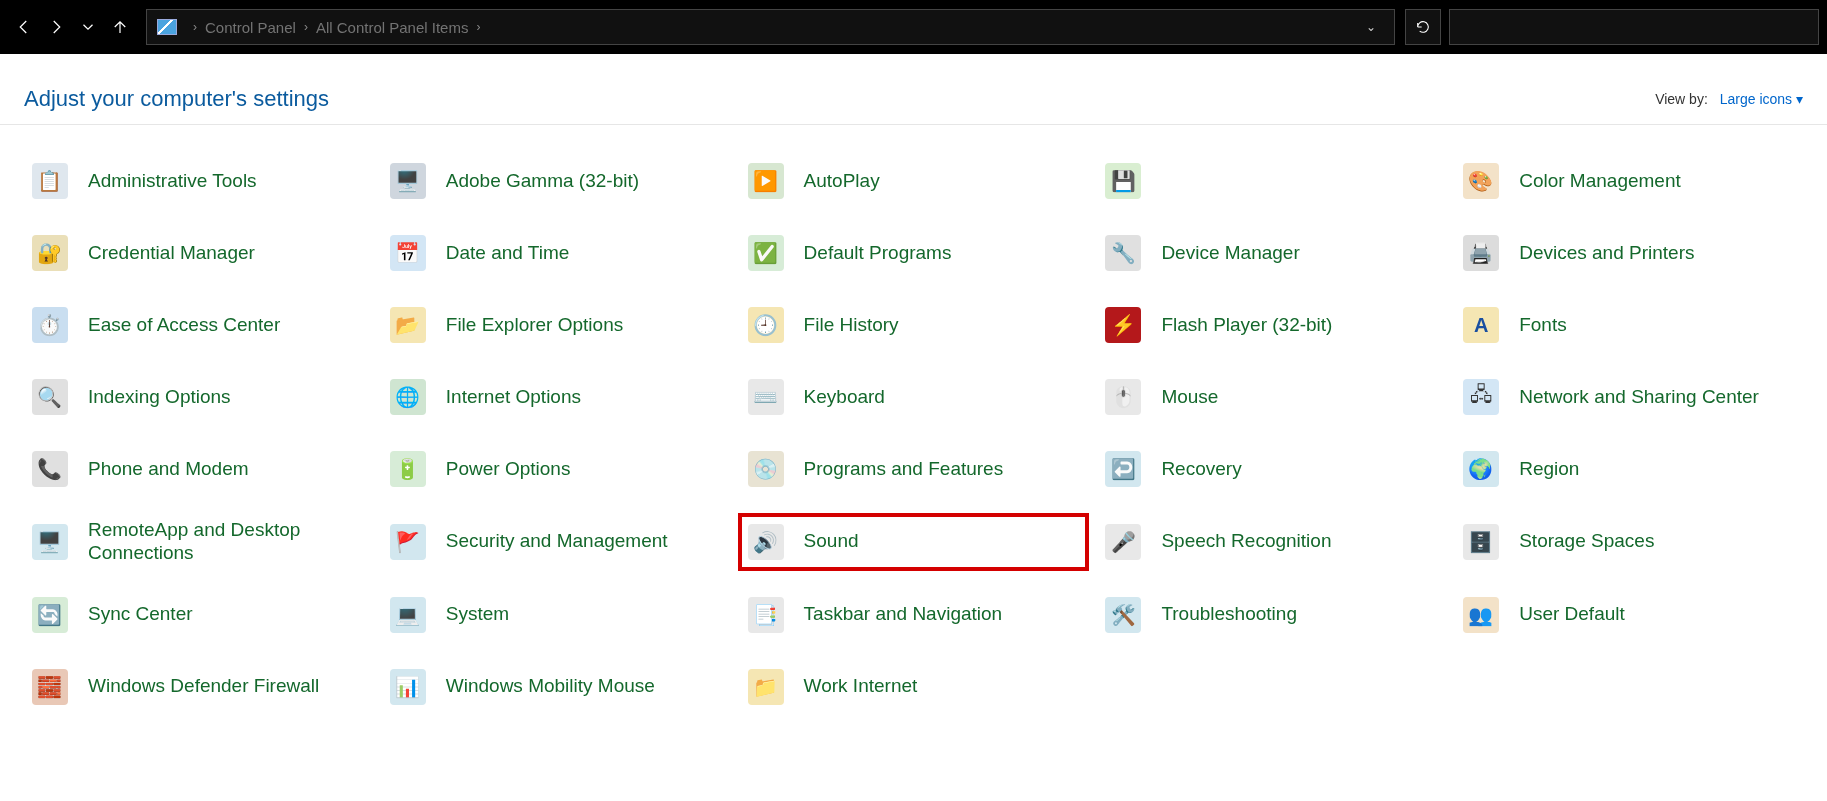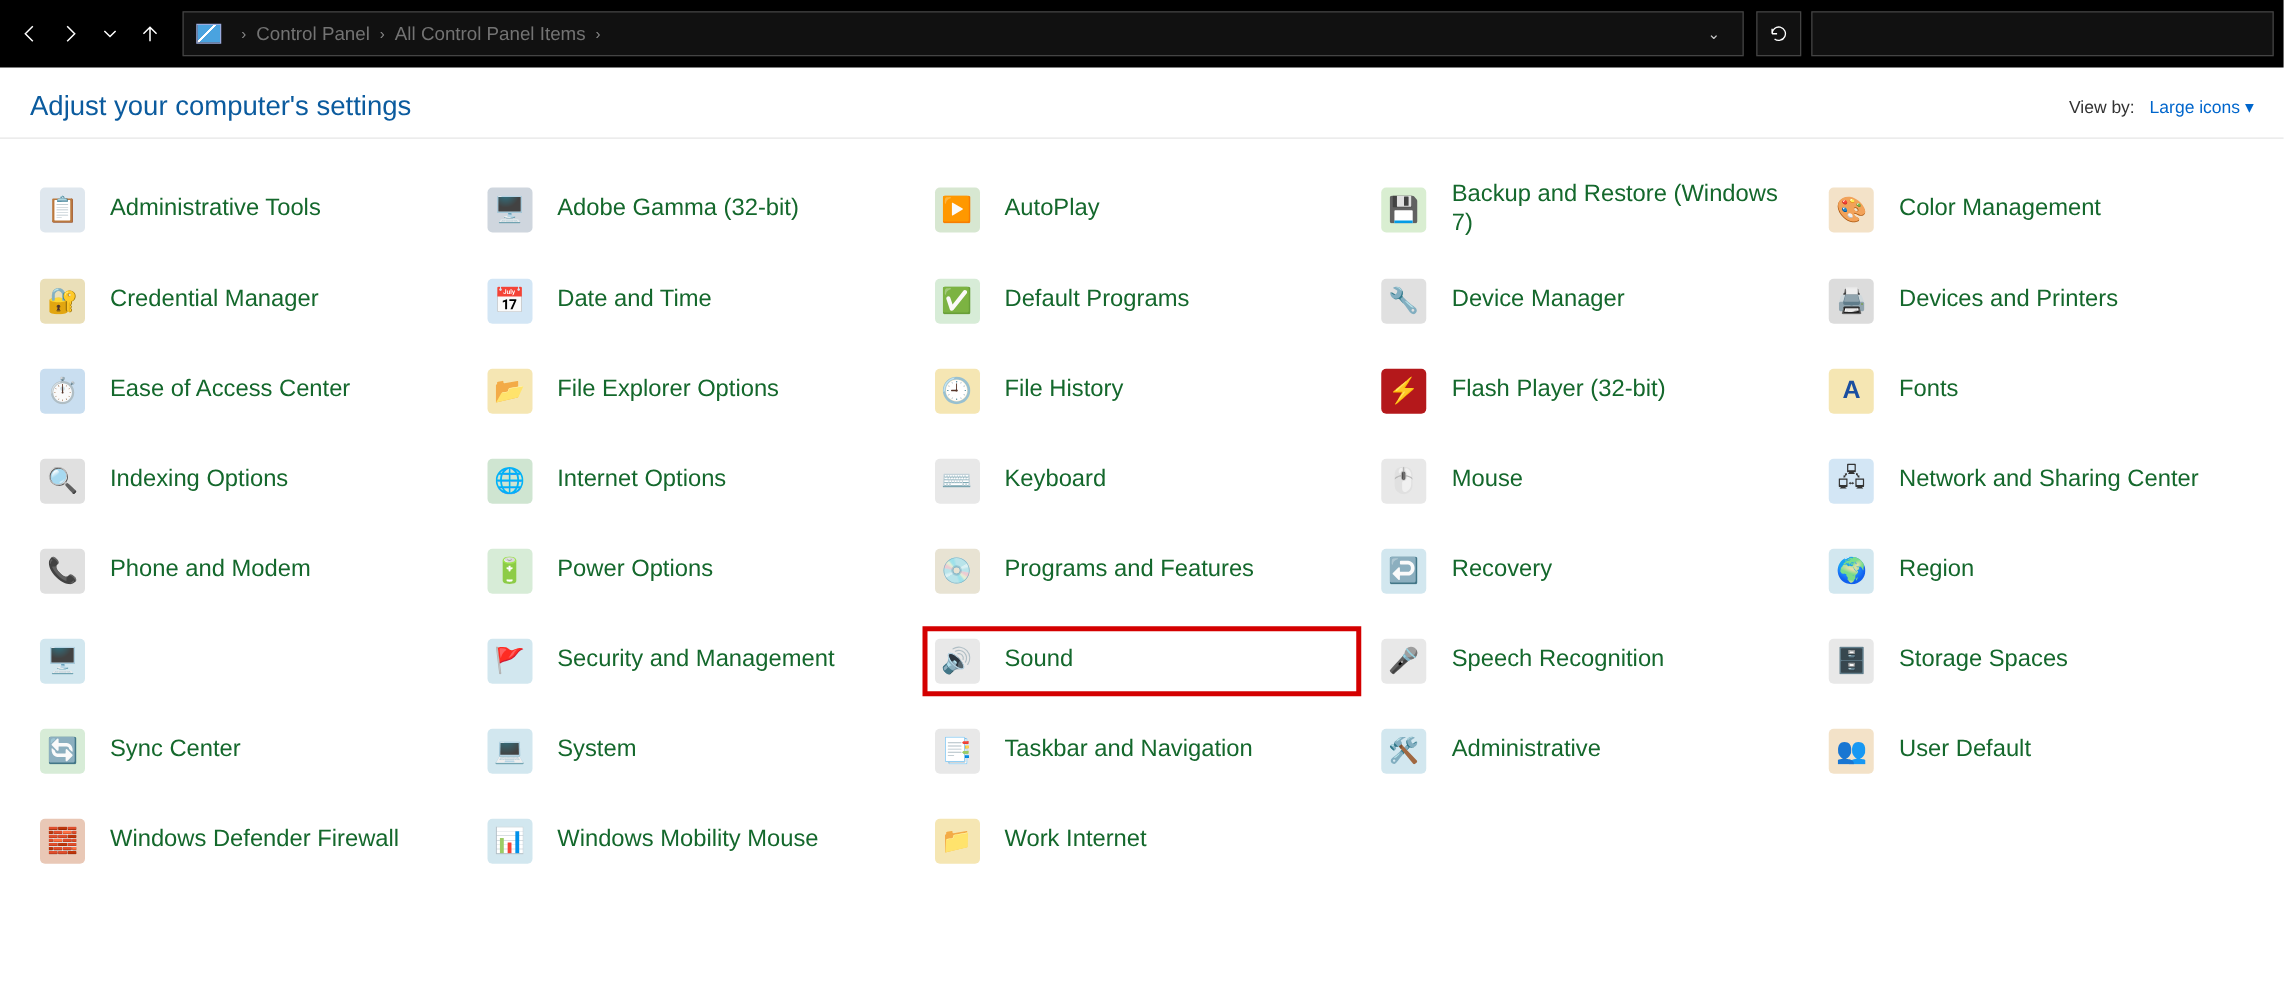--- a/index.html
+++ b/index.html
@@ -11,21 +11,21 @@
 .navbtn svg { width: 18px; height: 18px; stroke: #fff; fill: none; stroke-width: 1.6; }
 .addr { flex: 1; margin: 0 10px; height: 36px; border: 1px solid #444; background: #111; display: flex; align-items: center; padding: 0 10px; color: #fff; font-size: 15px; }
 .addr-icon { width: 20px; height: 16px; margin-right: 8px; background: linear-gradient(135deg,#4aa3df 40%, #fff 40% 48%, #4aa3df 48%); border: 1px solid #9ad; }
 .addr-sep { margin: 0 8px; color: #888; font-size: 12px; }
 .addr .crumb { color: #737373; }
 .addr-chevron { margin-left: auto; color: #ccc; font-size: 12px; padding: 0 8px; }
 .refreshbox { width: 36px; height: 36px; margin-right: 8px; border: 1px solid #444; background: #111; display: flex; align-items: center; justify-content: center; color: #fff; }
 .searchbox { width: 370px; height: 36px; border: 1px solid #444; background: #111; }
 
 
-.header { padding: 18px 24px 12px 24px; display: flex; align-items: center; border-bottom: 1px solid #e6e6e6; margin-bottom: 30px; }
+.header { padding: 32px 24px 12px 24px; display: flex; align-items: center; border-bottom: 1px solid #e6e6e6; margin-bottom: 30px; }
 .header-title { color: #0b5b9e; font-size: 22px; font-weight: 400; }
 .viewby { margin-left: auto; font-size: 14px; color: #333; text-align: right; }
 .viewby-v { color: #0066cc; margin-left: 8px; }
 
 
 .grid { padding: 0 24px; display: grid; grid-template-columns: repeat(5, 1fr); column-gap: 10px; row-gap: 20px; }
 .item { display: flex; align-items: center; gap: 18px; padding: 4px 6px; min-height: 52px; }
 .item.highlight { outline: 4px solid #d40000; outline-offset: -2px; padding-right: 40px; }
 .ic { width: 40px; height: 40px; flex-shrink: 0; display: flex; align-items: center; justify-content: center; }
 .label { color: #14682c; font-size: 19px; line-height: 1.2; cursor: pointer; }
@@ -100,21 +100,20 @@
     <div class="item">
       <div class="ic">
         <div class="ico-box" style="background: rgb(215, 231, 209); color: rgb(51, 51, 51); font-weight: 400;">▶️</div>
       </div>
       <a class="label">AutoPlay</a>
     </div>
     <div class="item">
       <div class="ic">
         <div class="ico-box" style="background: rgb(217, 238, 209); color: rgb(51, 51, 51); font-weight: 400;">💾</div>
       </div>
-      <a class="label">Backup and Restore (Windows 7)</a>
     </div>
     <div class="item">
       <div class="ic">
         <div class="ico-box" style="background: rgb(243, 226, 200); color: rgb(51, 51, 51); font-weight: 400;">🎨</div>
       </div>
       <a class="label">Color Management</a>
     </div>
     <div class="item">
       <div class="ic">
         <div class="ico-box" style="background: rgb(234, 223, 184); color: rgb(51, 51, 51); font-weight: 400;">🔐</div>
@@ -232,20 +231,21 @@
     <div class="item">
       <div class="ic">
         <div class="ico-box" style="background: rgb(210, 231, 239); color: rgb(51, 51, 51); font-weight: 400;">🌍</div>
       </div>
       <a class="label">Region</a>
     </div>
     <div class="item">
       <div class="ic">
         <div class="ico-box" style="background: rgb(210, 231, 239); color: rgb(51, 51, 51); font-weight: 400;">🖥️</div>
       </div>
+      <a class="label">RemoteApp and Desktop Connections</a>
     </div>
     <div class="item">
       <div class="ic">
         <div class="ico-box" style="background: rgb(210, 231, 239); color: rgb(51, 51, 51); font-weight: 400;">🚩</div>
       </div>
       <a class="label">Security and Management</a>
     </div>
     <div class="item highlight">
       <div class="ic">
         <div class="ico-box" style="background: rgb(232, 232, 232); color: rgb(51, 51, 51); font-weight: 400;">🔊</div>
@@ -279,21 +279,21 @@
     <div class="item">
       <div class="ic">
         <div class="ico-box" style="background: rgb(232, 232, 232); color: rgb(51, 51, 51); font-weight: 400;">📑</div>
       </div>
       <a class="label">Taskbar and Navigation</a>
     </div>
     <div class="item">
       <div class="ic">
         <div class="ico-box" style="background: rgb(210, 231, 239); color: rgb(51, 51, 51); font-weight: 400;">🛠️</div>
       </div>
-      <a class="label">Administrative</a>
+      <a class="label">Troubleshooting</a>
     </div>
     <div class="item">
       <div class="ic">
         <div class="ico-box" style="background: rgb(243, 226, 200); color: rgb(51, 51, 51); font-weight: 400;">👥</div>
       </div>
       <a class="label">User Default</a>
     </div>
     <div class="item">
       <div class="ic">
         <div class="ico-box" style="background: rgb(233, 200, 182); color: rgb(51, 51, 51); font-weight: 400;">🧱</div>

